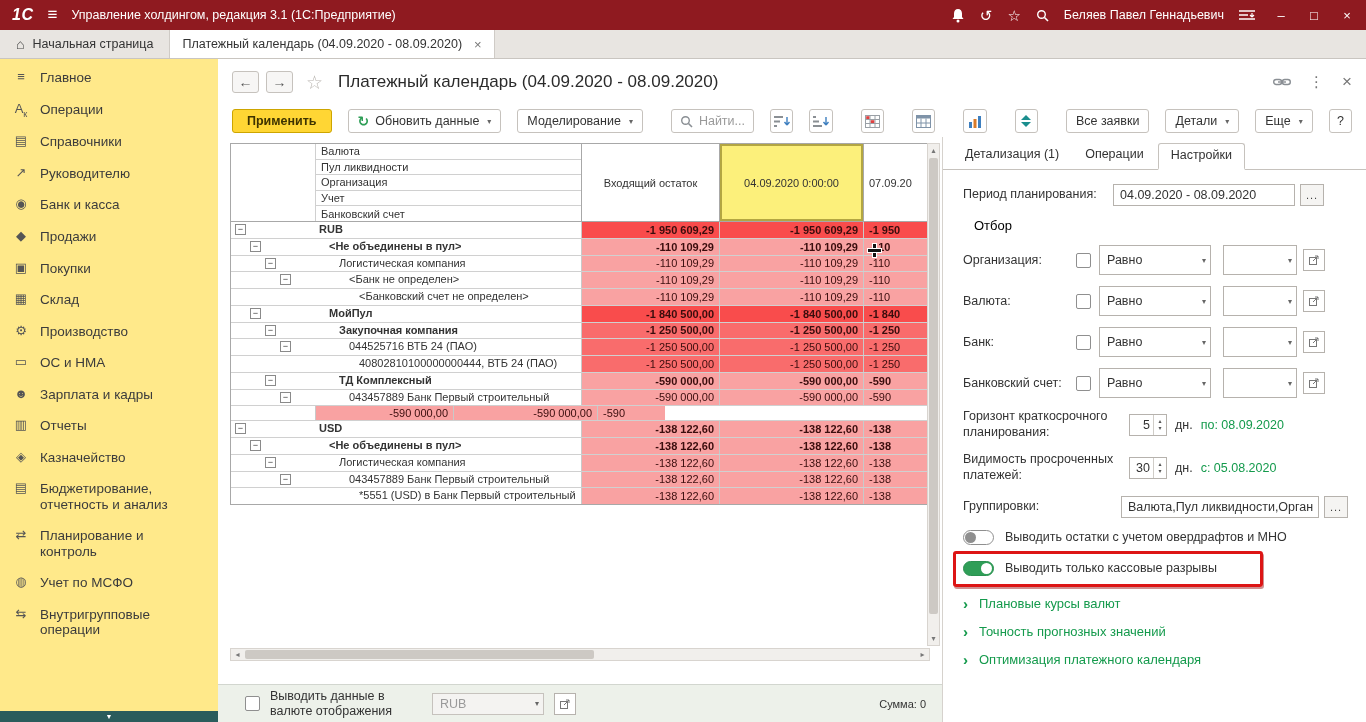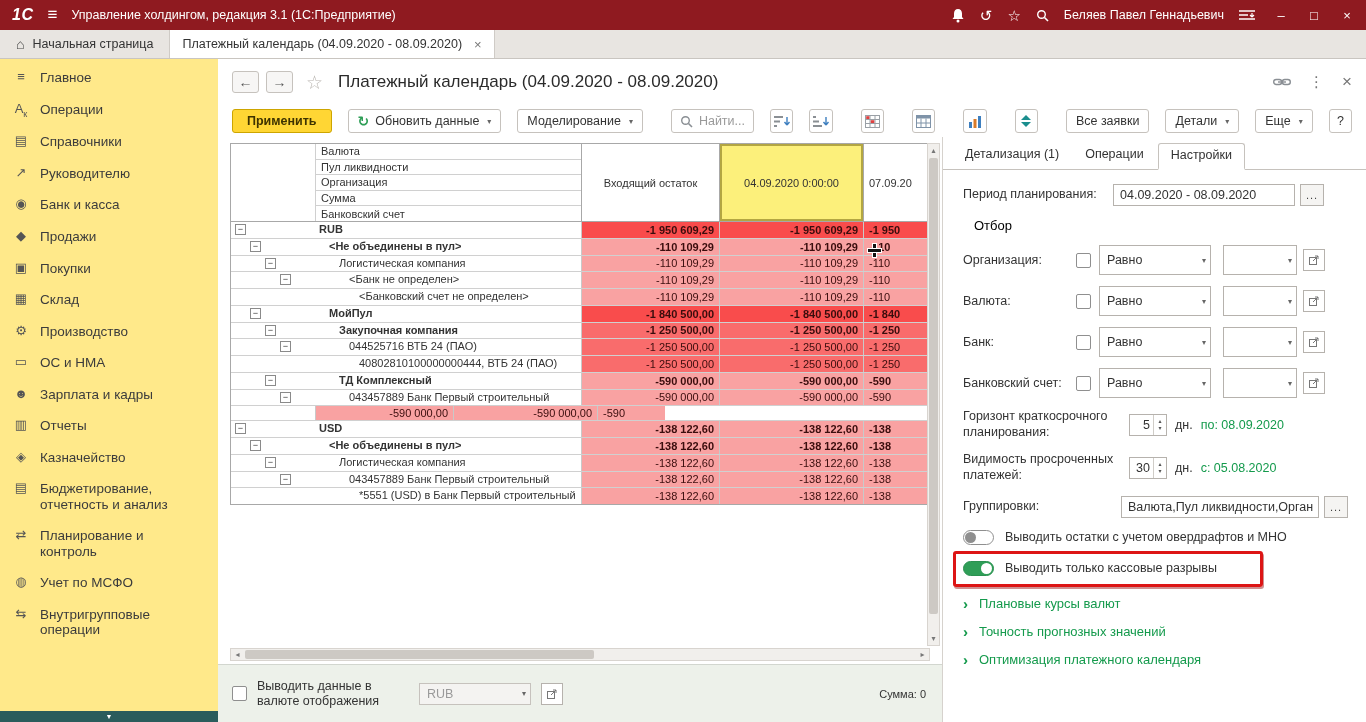--- a/index.html
+++ b/index.html
@@ -94,21 +94,21 @@
   .vs-btn, .hs-btn { color:#777; font-size:8px; text-align:center; cursor:pointer; }
   .vs-btn { height:13px; line-height:13px; }
   .vs-track { flex:1; position:relative; }
   .vs-thumb { position:absolute; left:1px; right:1px; top:1px; height:96%; background:#cdc9c4; border-radius:2px; }
   .hscroll { position:absolute; left:12px; bottom:61px; width:700px; height:13px; display:flex; background:#f1efec; border:1px solid #d8d4cf; }
   .hs-btn { width:13px; line-height:12px; }
   .hs-track { flex:1; position:relative; }
   .hs-thumb { position:absolute; left:1px; top:1px; bottom:1px; width:52%; background:#cdc9c4; border-radius:2px; cursor:grab; }
 
   
-  .bottom-panel { position:absolute; left:0; right:0; bottom:0; height:58px; background:#edf1ea; border-top:1px solid #d2d6cf; display:flex; align-items:center; padding:0 16px 0 14px; gap:10px; }
+  .bottom-panel { position:absolute; left:0; right:0; bottom:0; height:38px; background:#edf1ea; border-top:1px solid #d2d6cf; display:flex; align-items:center; padding:0 16px 0 27px; gap:10px; }
   .chk { width:15px; height:15px; border:1px solid #8f8f8f; background:#fff; border-radius:2px; flex:0 0 15px; cursor:pointer; }
   .bp-label { font-size:12.5px; width:152px; line-height:1.2; }
   .bp-combo { width:112px; height:22px; border:1px solid #c6c2bd; display:inline-flex; align-items:center; justify-content:space-between; padding:0 4px 0 7px; color:#9a9a9a; background:#f4f3f1; font-size:12.5px; cursor:pointer; }
   .sq-btn { width:22px; height:22px; border:1px solid #b6b2ad; background:#fff; display:inline-flex; align-items:center; justify-content:center; cursor:pointer; }
   .bp-sum { margin-left:auto; font-size:11px; color:#333; }
 
   
   .rp-tabs { display:flex; gap:2px; padding:6px 0 0 10px; border-bottom:1px solid #c6c2bd; }
   .rp-tab { padding:4px 12px 6px; font-size:12.5px; cursor:pointer; }
   .rp-tab.active { border:1px solid #c6c2bd; border-bottom:2px solid #fff; margin-bottom:-1px; border-radius:3px 3px 0 0; background:#fff; }
@@ -369,21 +369,21 @@
 
     <div class="content-row">
 
       <div class="left-col">
         <div class="table-wrap">
           <div class="thead">
             <div class="thead-left">
               <div class="lvl">Валюта</div>
               <div class="lvl">Пул ликвидности</div>
               <div class="lvl">Организация</div>
-              <div class="lvl">Сумма</div>
+              <div class="lvl">Учет</div>
               <div class="lvl">Банковский счет</div>
             </div>
             <div class="th th-1">Входящий остаток</div>
             <div class="th th-2">04.09.2020 0:00:00</div>
             <div class="th th-3">07.09.20</div>
           </div>
           <div>
               <div class="trow">
                 <div class="tree">
                   <span class="exp" style="left: 4px;">−</span>

